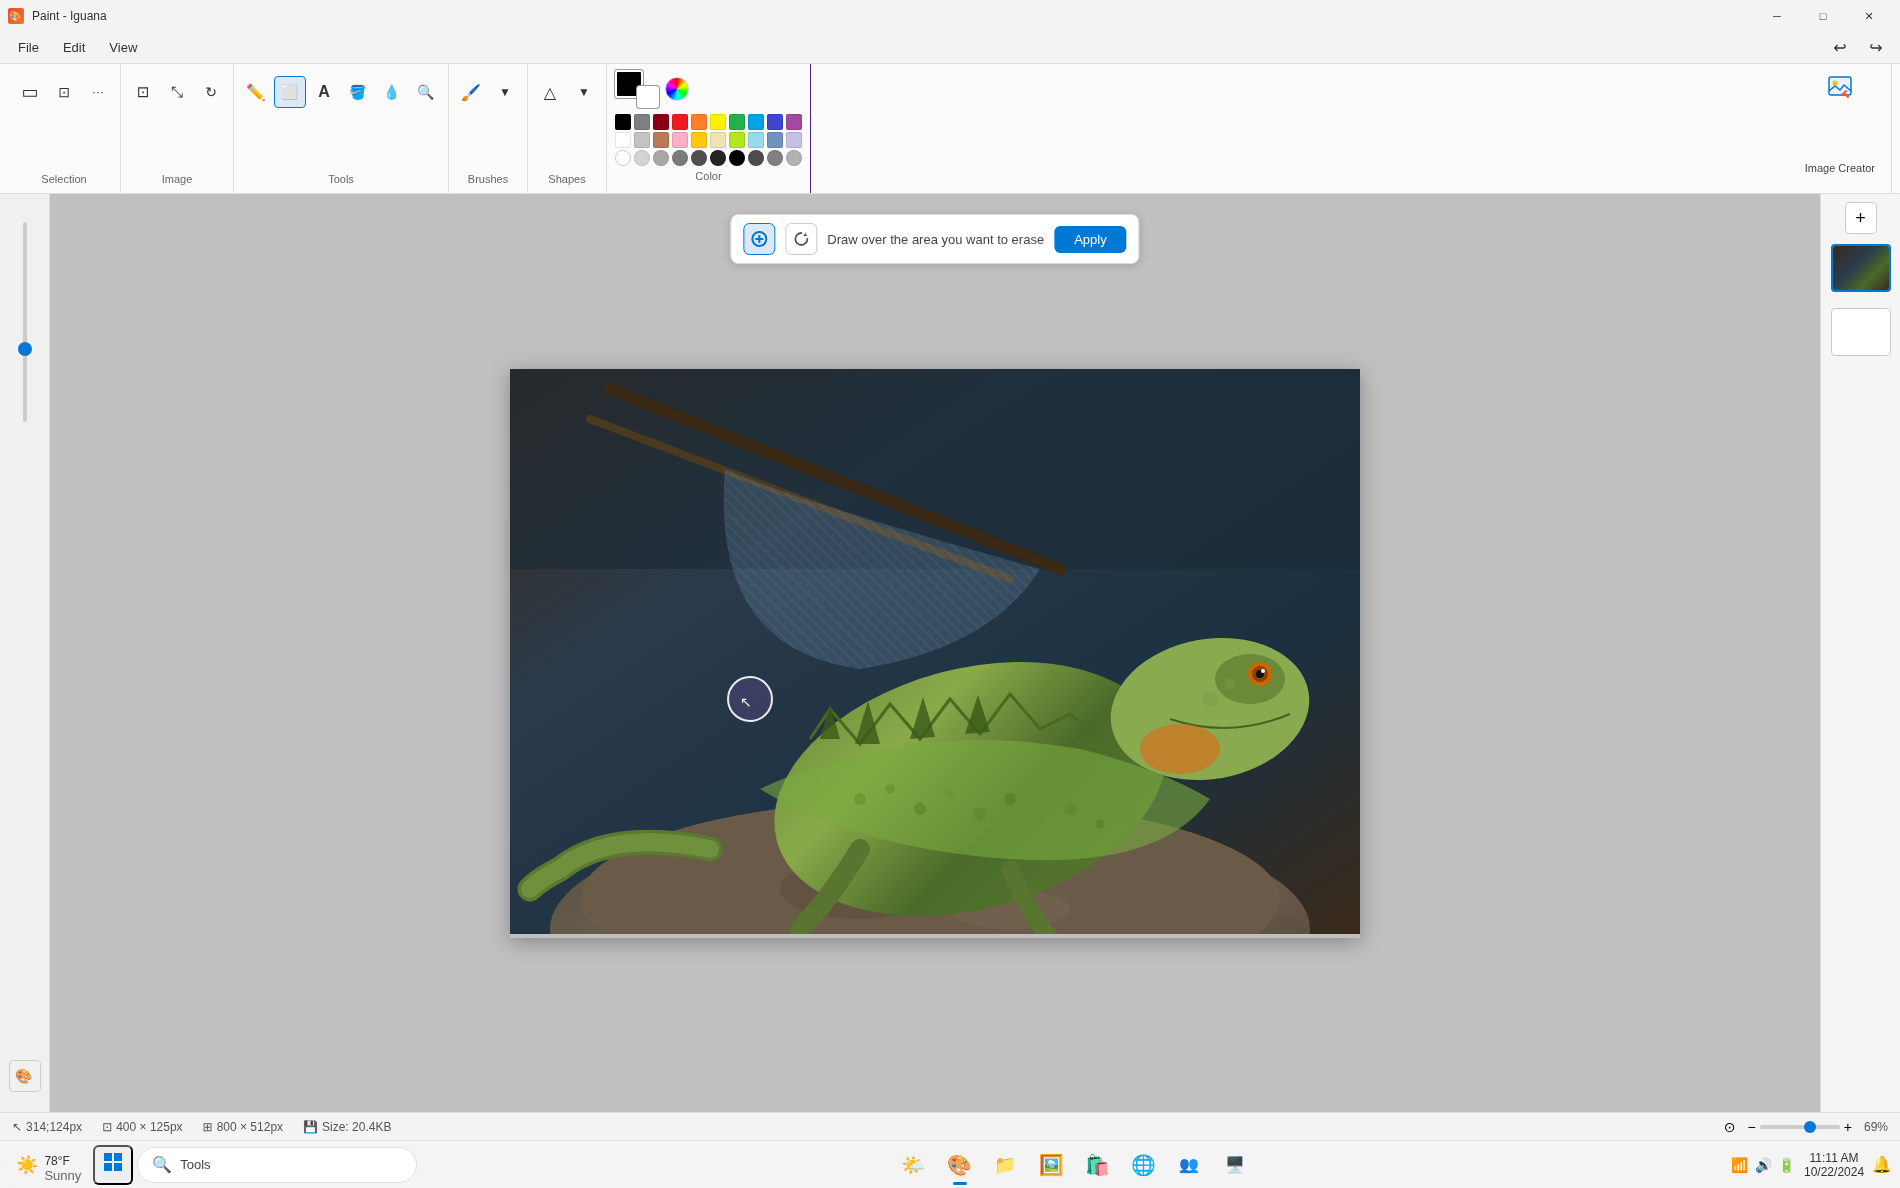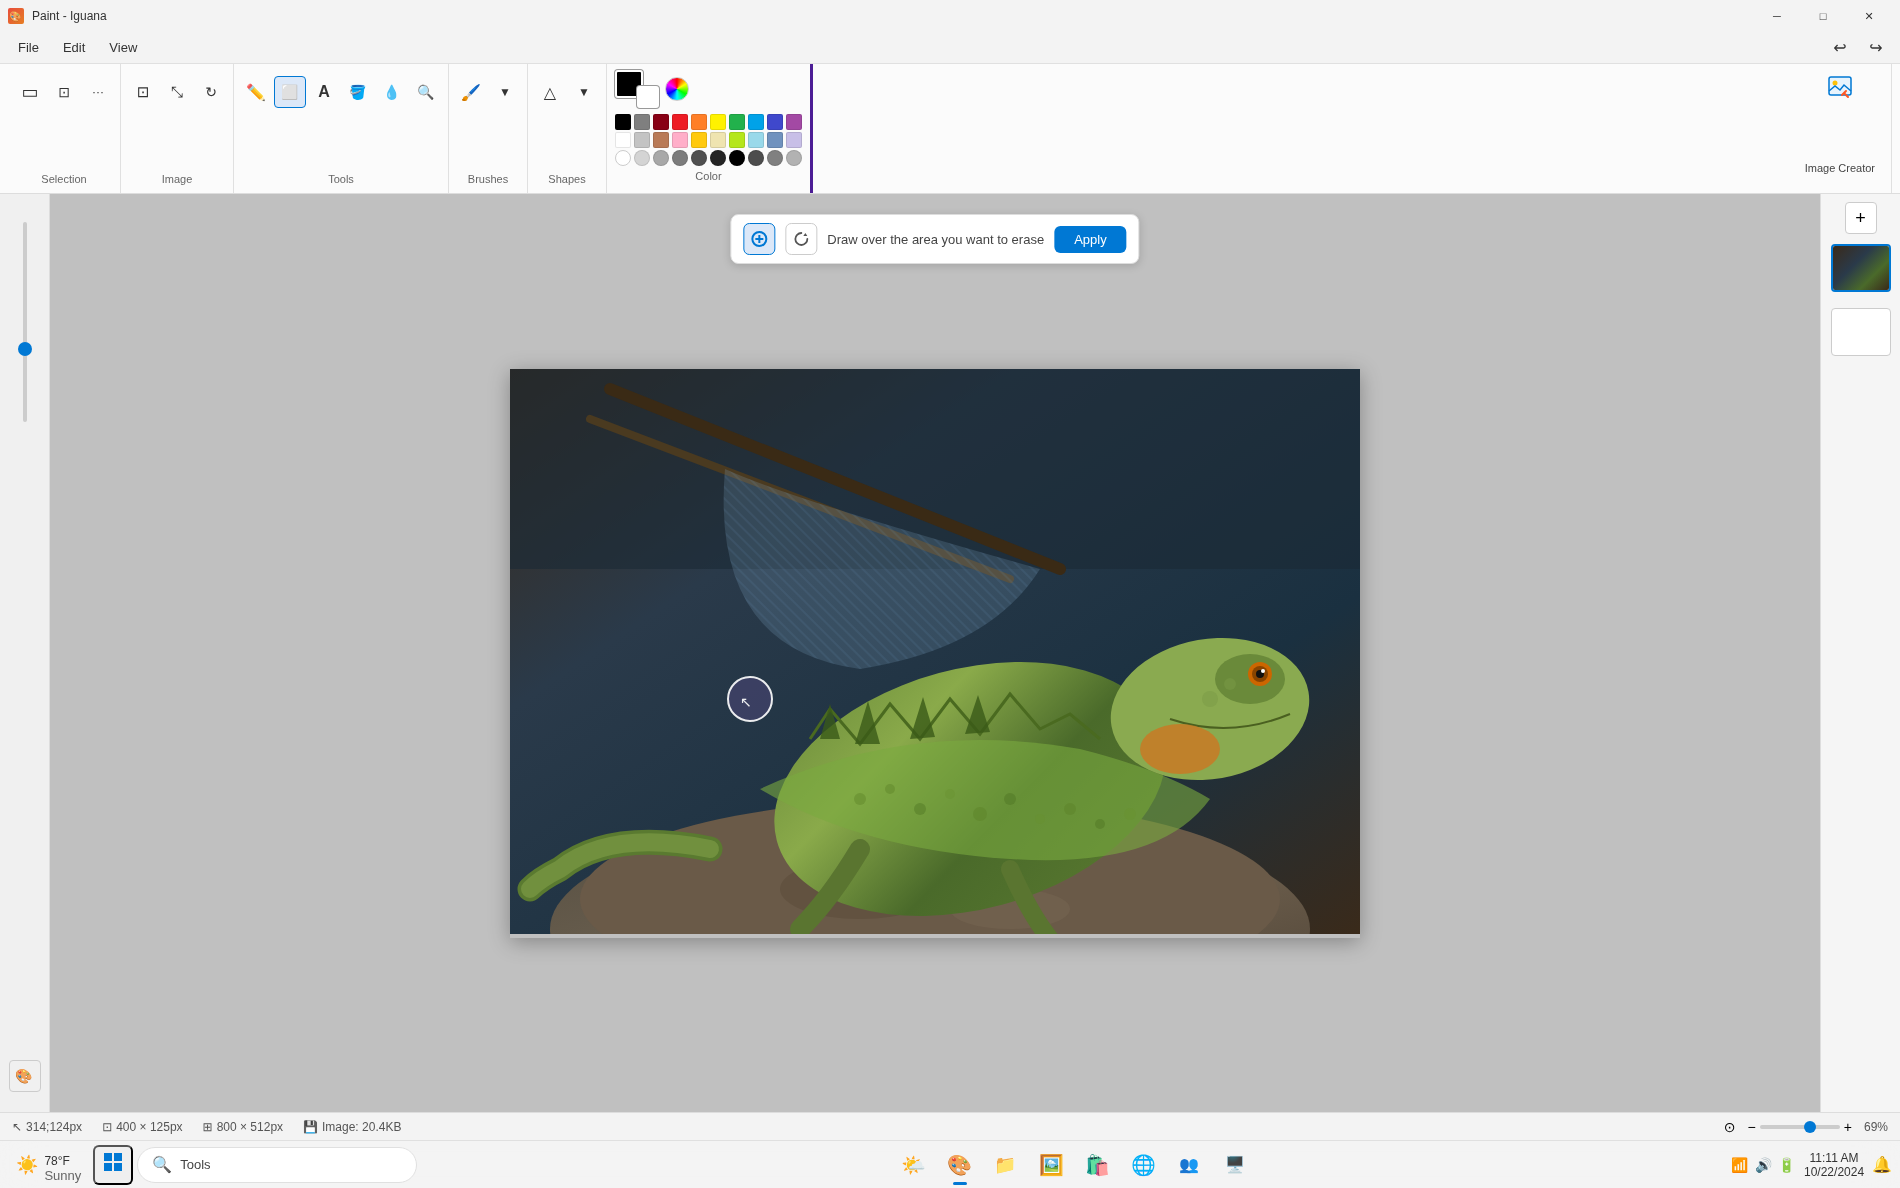--- a/index.html
+++ b/index.html
@@ -105,21 +105,21 @@
       font-size: 16px;
       color: #333;
     }
     .tool-btn.active { background: #dce8f8; border: 1px solid #0078d4; }
 
     
     .color-section {
       display: flex;
       flex-direction: column;
       padding: 6px 8px 4px;
-      border-right: 3px solid #4c1d95;
+      border-right: 1px solid #4c1d95;
       justify-content: flex-start;
     }
     .color-top {
       display: flex;
       align-items: center;
       gap: 6px;
       margin-bottom: 6px;
     }
     .color-swatch-row {
       display: flex;
@@ -769,21 +769,21 @@
   <div class="status-item">
     <span>⊡</span>
     <span>400 × 125px</span>
   </div>
   <div class="status-item">
     <span>⊞</span>
     <span>800 × 512px</span>
   </div>
   <div class="status-item">
     <span>💾</span>
-    <span>Image: 20.4KB</span>
+    <span>Size: 20.4KB</span>
   </div>
   <div class="status-right">
     <button style="background:none;border:none;cursor:pointer;font-size:14px;" title="Fit to screen">⊙</button>
     <div class="zoom-control">
       <button style="background:none;border:none;cursor:pointer;font-size:14px;">−</button>
       <div class="zoom-track">
         <div class="zoom-thumb"></div>
       </div>
       <button style="background:none;border:none;cursor:pointer;font-size:14px;">+</button>
     </div>

